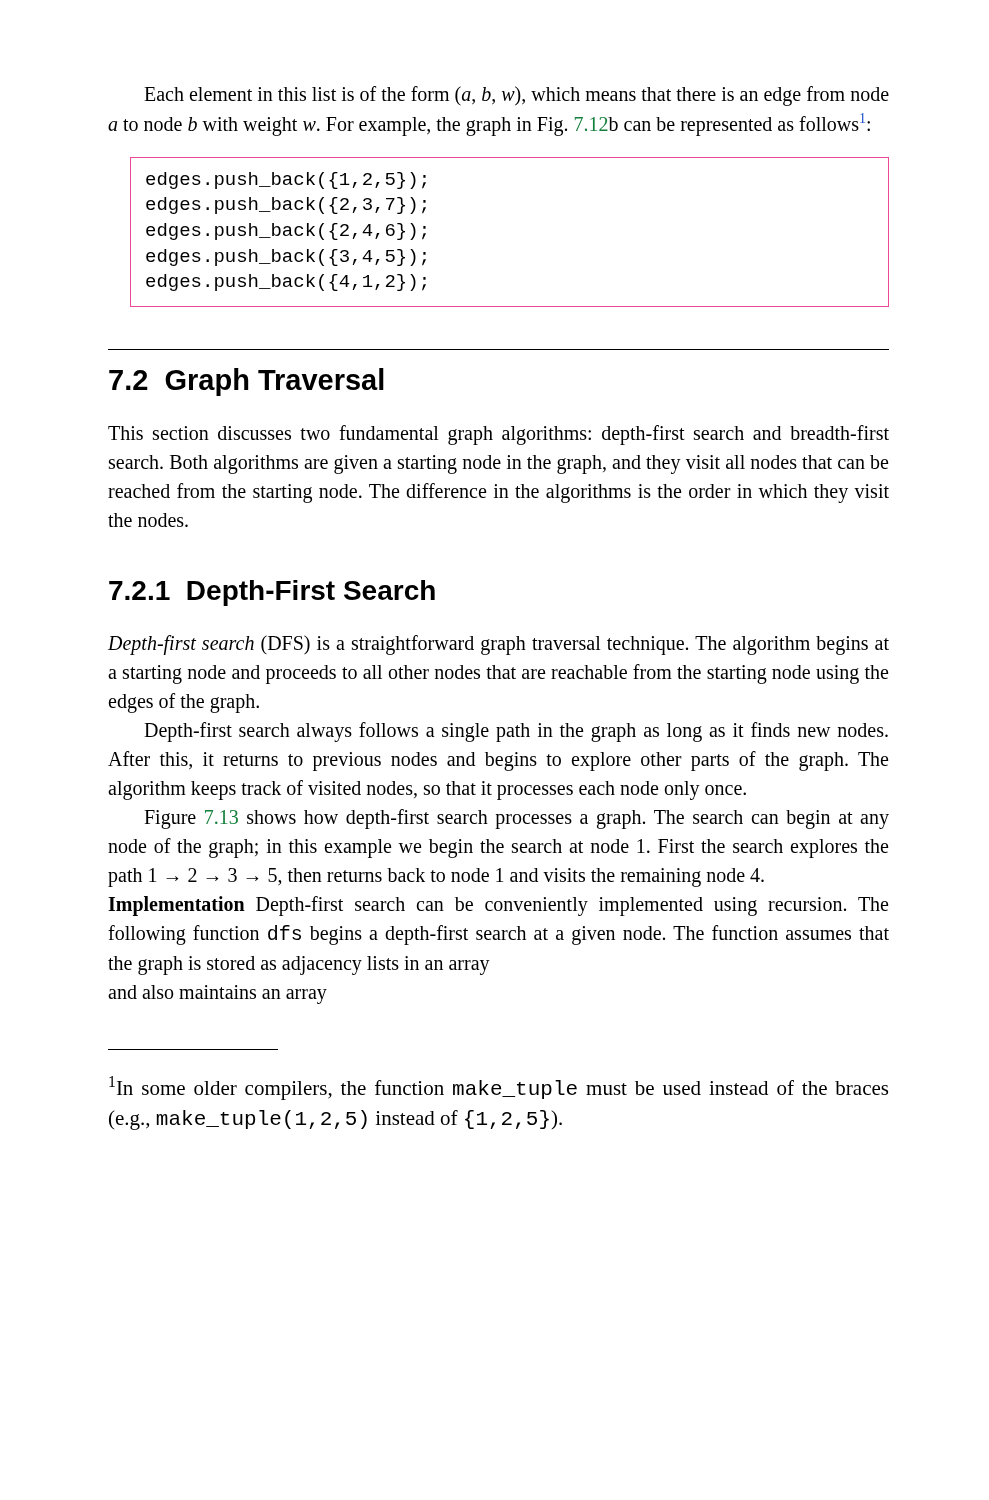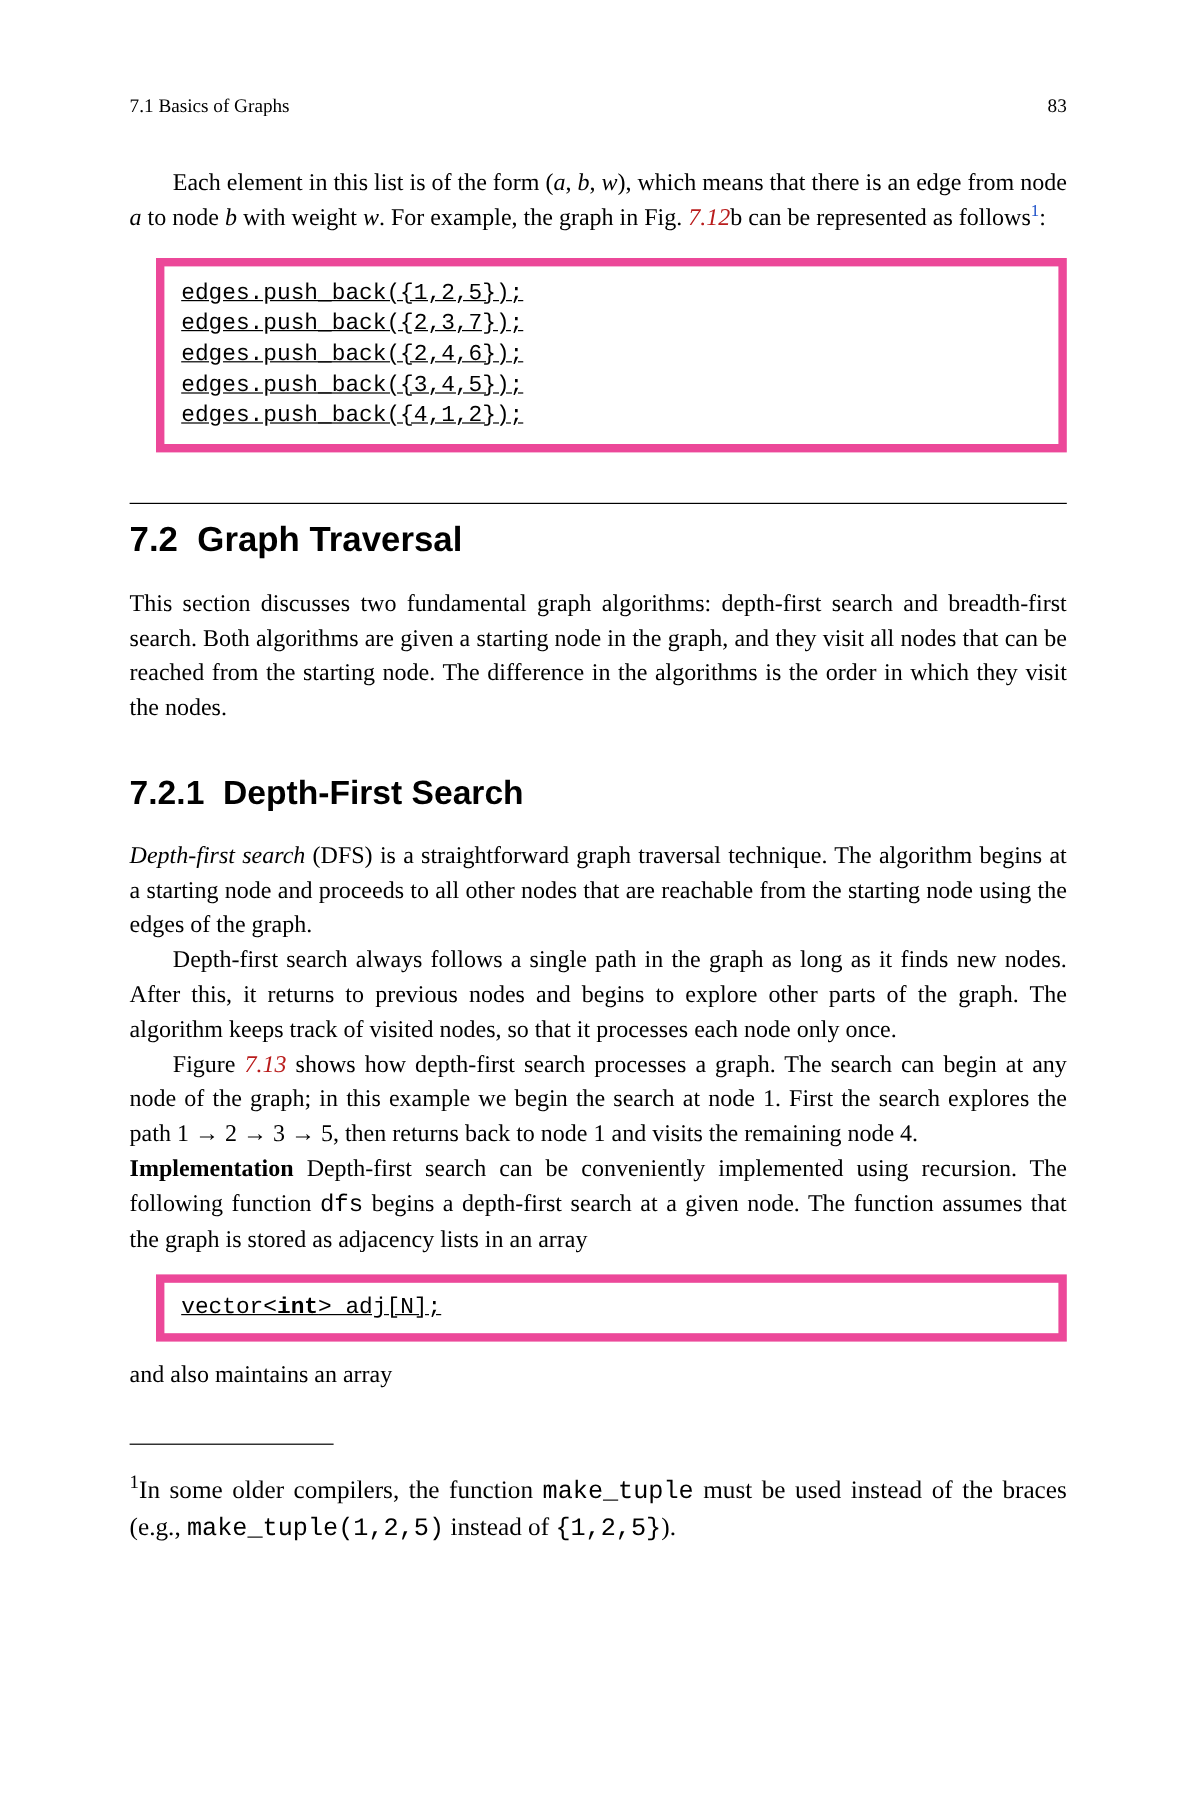--- a/index.html
+++ b/index.html
@@ -26,31 +26,30 @@
   .para {
     font-size: 20px;
     line-height: 1.45;
     text-align: justify;
     margin: 0 0 0 0;
   }
   .para.indent {
     text-indent: 1.8em;
   }
   .italic { font-style: italic; }
-  .link { color: #b91c1c; font-style: italic; }
+  .link { color: #15803d; }
   .sup { color: #1a4fc9; font-size: 0.7em; vertical-align: super; }
   .codebox {
-    border: 7px solid #ec4899;
+    border: 1px solid #ec4899;
     padding: 10px 14px;
     margin: 18px 0 38px 22px;
     font-family: "Courier New", monospace;
     font-size: 19px;
     line-height: 1.35;
     white-space: pre;
-    text-decoration: underline;
   }
   .section-rule {
     border: none;
     border-top: 1px solid #000;
     margin: 42px 0 10px 0;
   }
   .section-title {
     font-family: Arial, Helvetica, sans-serif;
     font-weight: bold;
     font-size: 29px;
@@ -86,24 +85,20 @@
     vertical-align: super;
   }
   .mono { font-family: "Courier New", monospace; }
   .arrow { font-family: Georgia, serif; }
 </style>
 </head>
 <body>
 
 <div class="page">
 
-  <div class="running-head">
-    <span>7.1  Basics of Graphs</span>
-    <span>83</span>
-  </div>
 
   <p class="para indent">
     <span>Each element in this list is of the form (</span><span class="italic">a</span>, <span class="italic">b</span>, <span class="italic">w</span><span>), which means that there is an edge from node </span><span class="italic">a</span><span> to node </span><span class="italic">b</span><span> with weight </span><span class="italic">w</span><span>. For example, the graph in Fig. </span><span class="link">7.12</span><span>b can be represented as follows</span><span class="sup">1</span><span>:</span>
   </p>
 
   <div class="codebox">edges.push_back({1,2,5});
 edges.push_back({2,3,7});
 edges.push_back({2,4,6});
 edges.push_back({3,4,5});
 edges.push_back({4,1,2});</div>
@@ -127,21 +122,20 @@
   <p class="para indent">Depth-first search always follows a single path in the graph as long as it finds new nodes. After this, it returns to previous nodes and begins to explore other parts of the graph. The algorithm keeps track of visited nodes, so that it processes each node only once.</p>
 
   <p class="para indent">
     <span>Figure </span><span class="link">7.13</span><span class="arrow"> shows how depth-first search processes a graph. The search can begin at any node of the graph; in this example we begin the search at node 1. First the search explores the path 1 → 2 → 3 → 5, then returns back to node 1 and visits the remaining node 4.</span>
   </p>
 
   <p class="para" style="">
     <span class="run-in">Implementation</span><span> Depth-first search can be conveniently implemented using recursion. The following function </span><span class="mono">dfs</span><span> begins a depth-first search at a given node. The function assumes that the graph is stored as adjacency lists in an array</span>
   </p>
 
-  <div class="codebox tight"><span>vector&lt;</span><span class="kw">int</span><span>&gt; adj[N];</span></div>
 
   <p class="para">and also maintains an array</p>
 
   <hr class="footnote-rule">
 
   <p class="footnote">
     <span class="fnmark">1</span><span>In some older compilers, the function </span><span class="mono">make_tuple</span><span> must be used instead of the braces (e.g., </span><span class="mono">make_tuple(1,2,5)</span><span> instead of </span><span class="mono">{1,2,5}</span><span>).</span>
   </p>
 
 </div>

